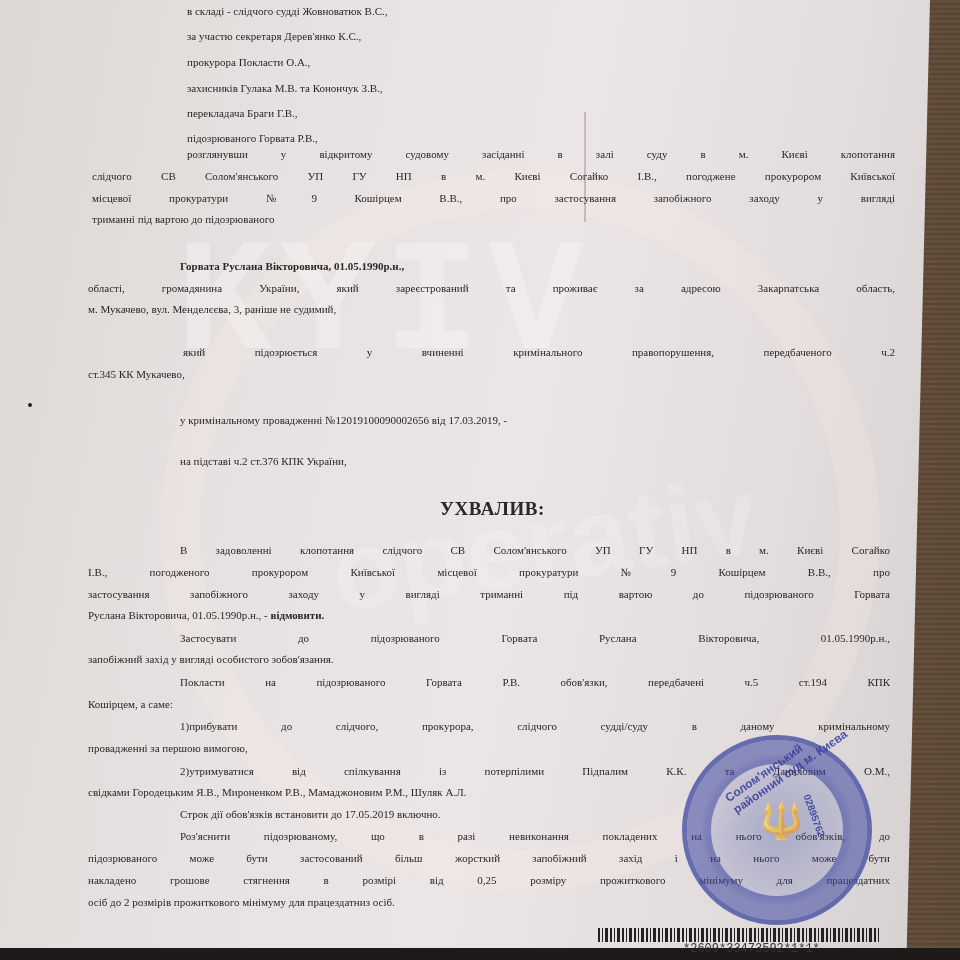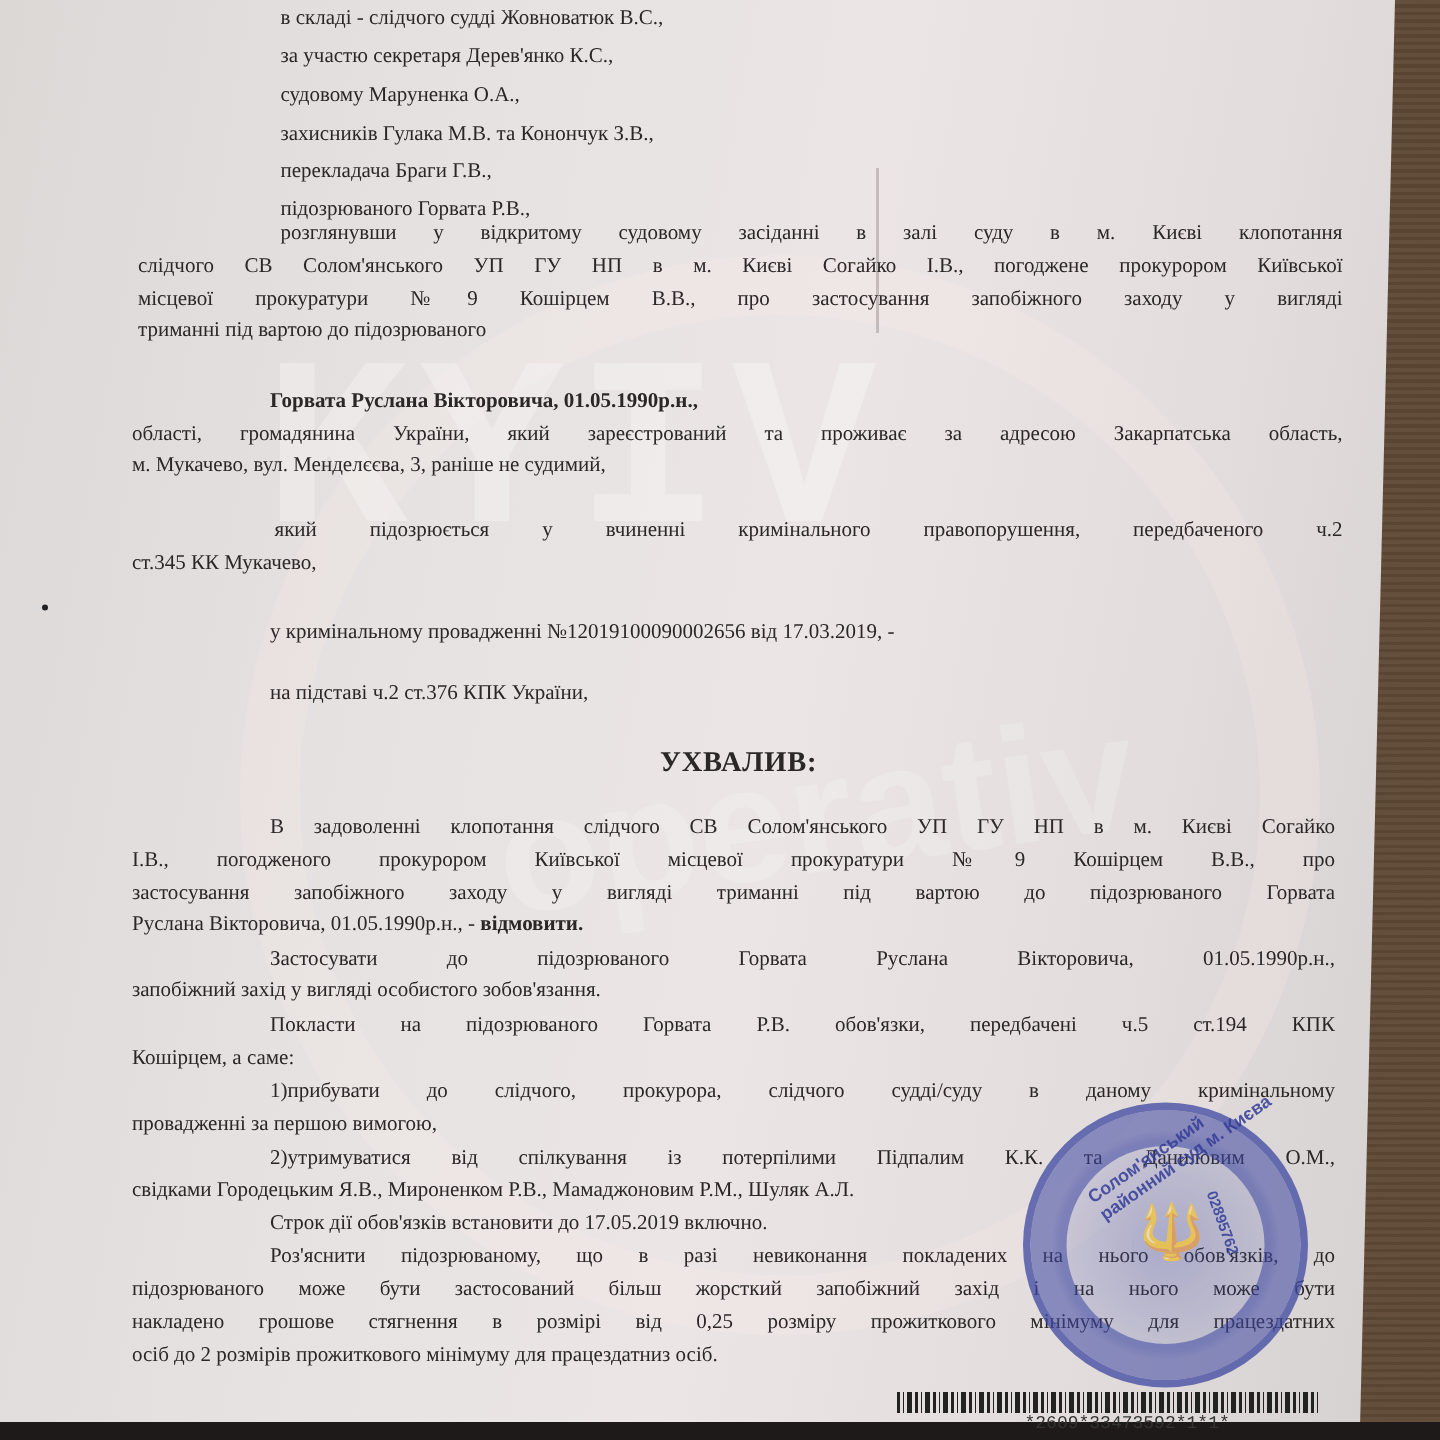--- a/index.html
+++ b/index.html
@@ -33,21 +33,21 @@
     position: absolute; left: 330px; top: 480px;
     font-family: "Liberation Sans", sans-serif; font-weight: bold;
     font-size: 110px; color: rgba(255,255,255,0.18);
     transform: rotate(-8deg); pointer-events: none;
   }
   .watermark-circle {
     position: absolute; left: 160px; top: 170px; width: 640px; height: 640px;
     border-radius: 50%; border: 40px solid rgba(255,240,235,0.18);
     pointer-events: none;
   }
-  .line { position: absolute; white-space: nowrap; color: #2b2726; font-size: 14px; }
+  .line { position: absolute; white-space: nowrap; color: #2b2726; font-size: 11px; }
   .justify { text-align: justify; text-align-last: justify; white-space: normal; }
   .bold { font-weight: bold; text-align: center; }
   .center-title { position: absolute; left: 440px; top: 498px; font-size: 19px; font-weight: bold; color: #2b2726; letter-spacing: 0.5px; }
   .stamp-box {
     position: absolute; left: 584px; top: 112px; width: 10px; height: 110px;
     border-left: 2px solid rgba(120,110,110,0.35);
   }
   .seal {
     position: absolute; left: 682px; top: 735px; width: 180px; height: 180px;
     border-radius: 50%;
@@ -78,21 +78,21 @@
 
 <div class="watermark-circle"></div>
 <div class="watermark">KYIV</div>
 <div class="watermark2">operativ</div>
 
 <div class="stamp-box"></div>
 
 <div>
   <div class="line" style="left:187px;top:5px">в складі - слідчого судді Жовноватюк В.С.,</div>
   <div class="line" style="left:187px;top:30px">за участю секретаря Дерев'янко К.С.,</div>
-  <div class="line" style="left:187px;top:56px">судовому Маруненка О.А.,</div>
+  <div class="line" style="left:187px;top:56px">прокурора Покласти О.А.,</div>
   <div class="line" style="left:187px;top:82px">захисників Гулака М.В. та Конончук З.В.,</div>
   <div class="line" style="left:187px;top:107px">перекладача  Браги Г.В.,</div>
   <div class="line" style="left:187px;top:132px">підозрюваного Горвата Р.В.,</div>
 </div>
 
 <div>
   <div class="line justify" style="left:187px;top:148px;width:708px">розглянувши у відкритому судовому засіданні в залі суду в м. Києві клопотання</div>
   <div class="line justify" style="left:92px;top:170px;width:803px">слідчого СВ Солом'янського УП ГУ НП в м. Києві Согайко І.В., погоджене прокурором Київської</div>
   <div class="line justify" style="left:92px;top:192px;width:803px">місцевої прокуратури №9 Кошірцем В.В., про застосування запобіжного заходу у вигляді</div>
   <div class="line" style="left:92px;top:213px">триманні під вартою до підозрюваного</div>

